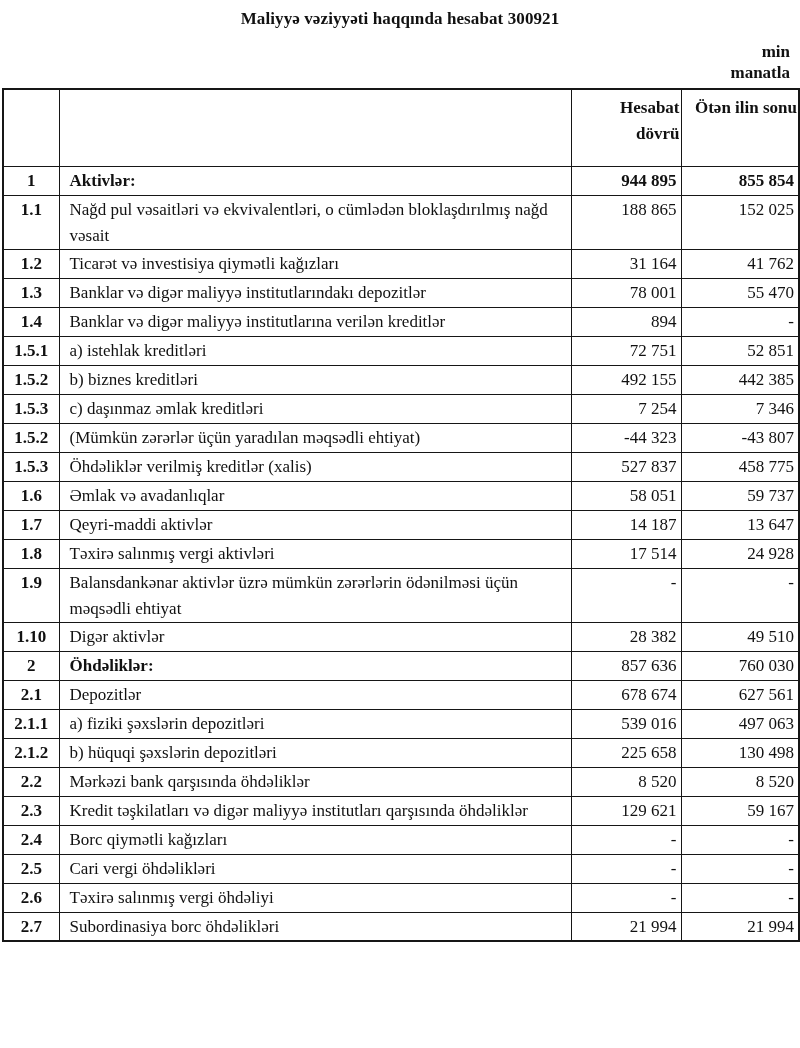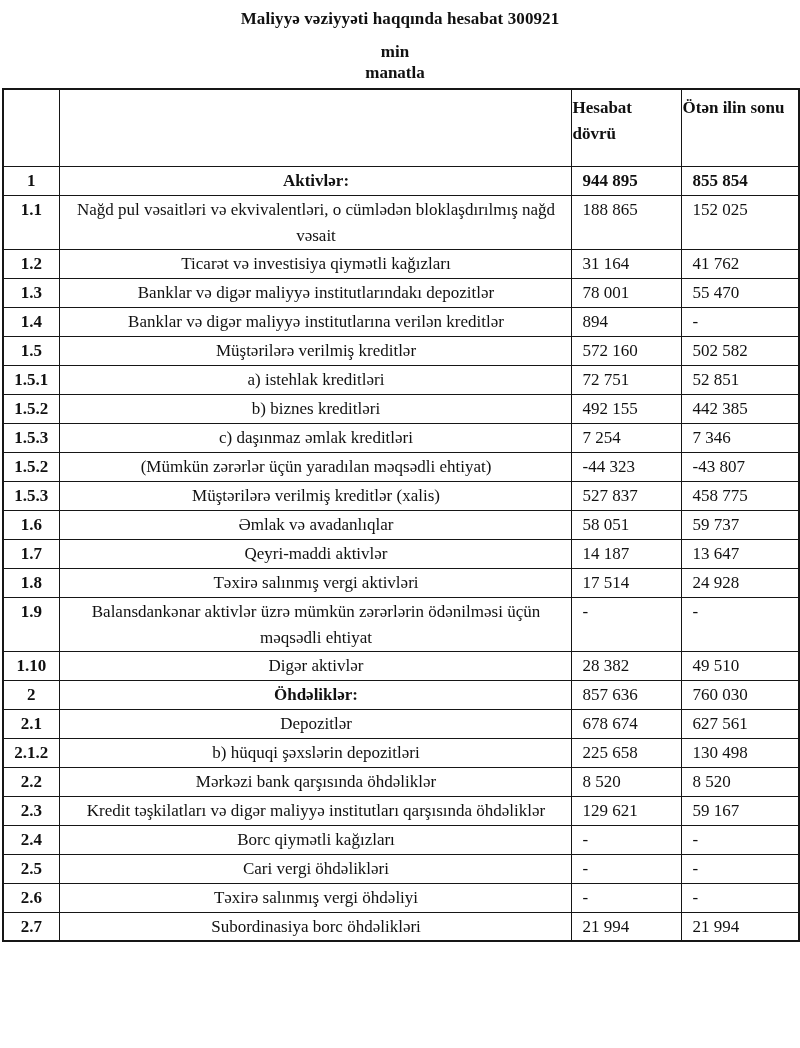--- a/index.html
+++ b/index.html
@@ -20,21 +20,21 @@
     position: relative;
   }
   .doc-title {
     text-align: center;
     font-weight: bold;
     font-size: 17px;
     padding-top: 9px;
     letter-spacing: 0.1px;
   }
   .unit-note {
-    text-align: center;
+    text-align: right;
     font-weight: bold;
     font-size: 17px;
     line-height: 21px;
     padding: 12px 10px 5px 0;
   }
   table.report {
     border-collapse: collapse;
     table-layout: fixed;
     width: 796px;
     margin-left: 2px;
@@ -44,36 +44,36 @@
   table.report td {
     border: 1px solid #161616;
     vertical-align: top;
     font-size: 17px;
     line-height: 26px;
     overflow: hidden;
   }
   thead tr { height: 77px; }
   thead th {
     font-weight: bold;
-    text-align: left;
+    text-align: right;
     padding-top: 5px;
     margin-left: 44px;
   }
   tbody tr { height: 29px; }
   td.c-num {
     text-align: center;
     font-weight: bold;
     padding: 1px 2px 0 2px;
   }
   td.c-desc {
-    text-align: center;
+    text-align: left;
     padding: 1px 8px 0 10px;
   }
   td.c-val {
-    text-align: left;
+    text-align: right;
     padding: 1px 4px 0 11px;
   }
   .bold { font-weight: bold; }
   col.w-num   { width: 56px; }
   col.w-desc  { width: 512px; }
   col.w-cur   { width: 110px; }
   col.w-prior { width: 118px; }
 </style>
 </head>
 <body>
@@ -127,26 +127,20 @@
           <td class="c-val">78 001</td>
           <td class="c-val">55 470</td>
         </tr>
         <tr>
           <td class="c-num">1.4</td>
           <td class="c-desc">Banklar və digər maliyyə institutlarına verilən kreditlər</td>
           <td class="c-val">894</td>
           <td class="c-val">-</td>
         </tr>
         <tr>
-          <td class="c-num">1.5</td>
-          <td class="c-desc">Müştərilərə verilmiş kreditlər</td>
-          <td class="c-val">572 160</td>
-          <td class="c-val">502 582</td>
-        </tr>
-        <tr>
           <td class="c-num">1.5.1</td>
           <td class="c-desc">a) istehlak kreditləri</td>
           <td class="c-val">72 751</td>
           <td class="c-val">52 851</td>
         </tr>
         <tr>
           <td class="c-num">1.5.2</td>
           <td class="c-desc">b) biznes kreditləri</td>
           <td class="c-val">492 155</td>
           <td class="c-val">442 385</td>
@@ -158,21 +152,21 @@
           <td class="c-val">7 346</td>
         </tr>
         <tr>
           <td class="c-num">1.5.2</td>
           <td class="c-desc">(Mümkün zərərlər üçün yaradılan məqsədli ehtiyat)</td>
           <td class="c-val">-44 323</td>
           <td class="c-val">-43 807</td>
         </tr>
         <tr>
           <td class="c-num">1.5.3</td>
-          <td class="c-desc">Müştərilərə verilmiş kreditlər (xalis)</td>
+          <td class="c-desc">Öhdəliklər verilmiş kreditlər (xalis)</td>
           <td class="c-val">527 837</td>
           <td class="c-val">458 775</td>
         </tr>
         <tr>
           <td class="c-num">1.6</td>
           <td class="c-desc">Əmlak və avadanlıqlar</td>
           <td class="c-val">58 051</td>
           <td class="c-val">59 737</td>
         </tr>
         <tr>
@@ -205,20 +199,26 @@
           <td class="c-val">857 636</td>
           <td class="c-val">760 030</td>
         </tr>
         <tr>
           <td class="c-num">2.1</td>
           <td class="c-desc">Depozitlər</td>
           <td class="c-val">678 674</td>
           <td class="c-val">627 561</td>
         </tr>
         <tr>
+          <td class="c-num">2.1.1</td>
+          <td class="c-desc">a) fiziki şəxslərin depozitləri</td>
+          <td class="c-val">539 016</td>
+          <td class="c-val">497 063</td>
+        </tr>
+        <tr>
           <td class="c-num">2.1.2</td>
           <td class="c-desc">b) hüquqi şəxslərin depozitləri</td>
           <td class="c-val">225 658</td>
           <td class="c-val">130 498</td>
         </tr>
         <tr>
           <td class="c-num">2.2</td>
           <td class="c-desc">Mərkəzi bank qarşısında öhdəliklər</td>
           <td class="c-val">8 520</td>
           <td class="c-val">8 520</td>

